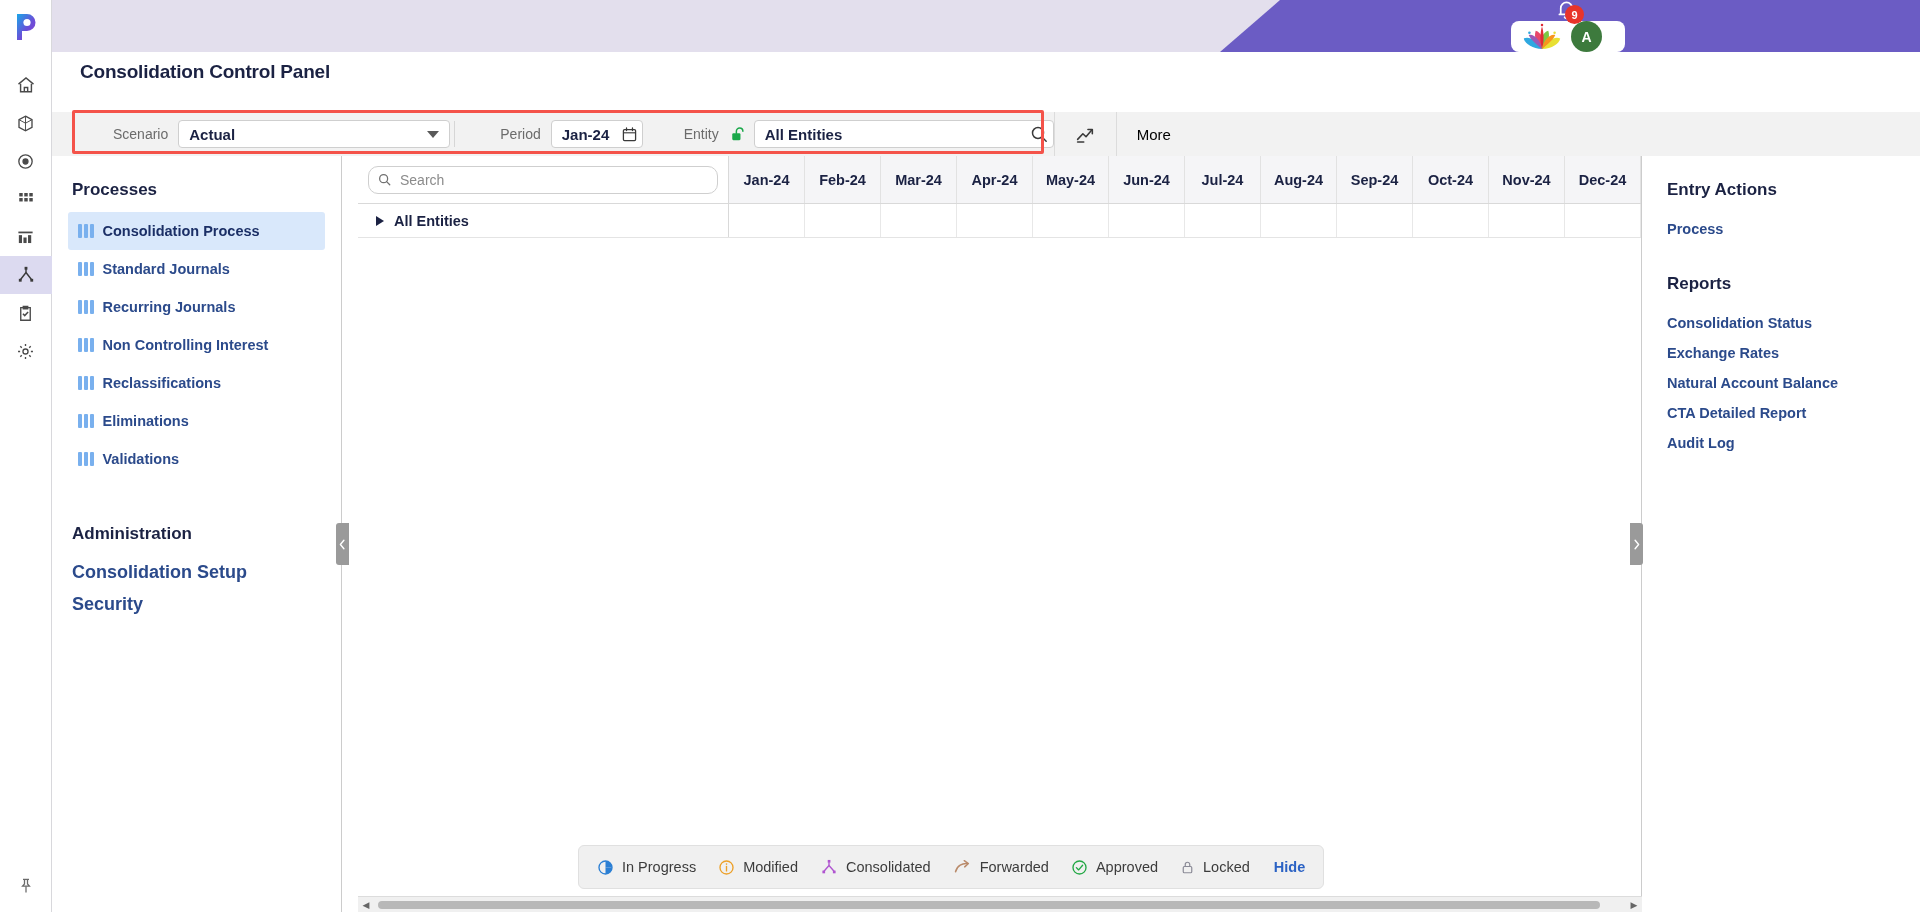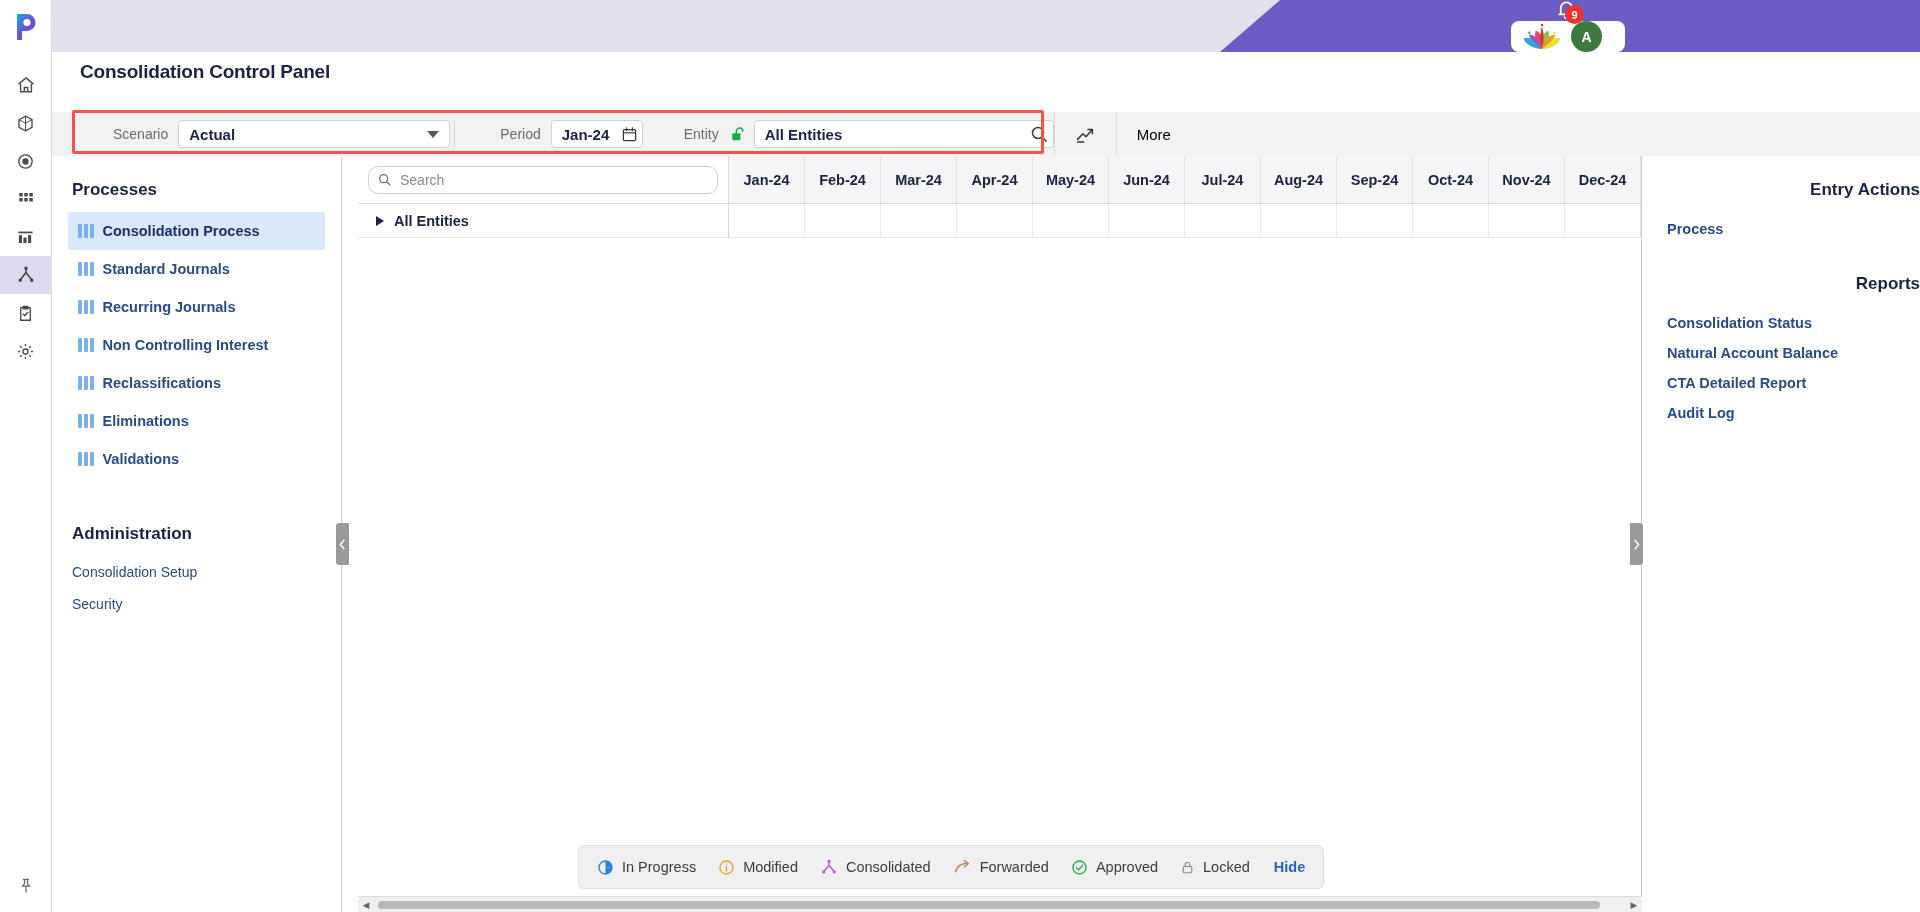--- a/index.html
+++ b/index.html
@@ -154,21 +154,21 @@
     padding-left: 10px; border-radius: 3px;
     font-size: 14.5px; color: #2b4a8b; font-weight: bold;
     cursor: pointer;
   }
   .proc-item.active { background: #d9e8fb; color: #1b2f66; }
   .bars { display: flex; gap: 2.5px; }
   .bars i { display: block; width: 3.5px; height: 14px; background: #79b0ee; border-radius: 1px; }
   .admin-item {
     height: 32px; padding-left: 20px;
     display: flex; align-items: center;
-    font-size: 14px; color: #2b4a8b; font-weight: normal;
+    font-size: 18px; color: #2b4a8b; font-weight: bold;
     cursor: pointer;
   }
 
   
   .grid-area {
     position: absolute; left: 358px; top: 156px;
     width: 1284px; height: 756px;
     background: #ffffff;
     border-right: 1px solid #cccccc;
     overflow: hidden;
@@ -241,21 +241,20 @@
     width: 1222px; height: 8px;
     background: #b8b8b8; border-radius: 4px;
   }
 
   
   .right-panel {
     position: absolute; left: 1643px; top: 156px;
     width: 277px; height: 756px;
     background: #ffffff;
     padding-top: 24px;
-    text-align: right;
   }
   .rp-head {
     font-size: 17px; font-weight: bold; color: #1b2243;
     padding-left: 24px; margin-bottom: 14px;
   }
   .rp-head.second { margin-top: 30px; }
   .rp-link {
     padding-left: 24px; height: 30px;
     display: flex; align-items: center;
     font-size: 14.5px; color: #2b4a8b; font-weight: bold;
@@ -660,20 +659,21 @@
   </div>
 
   <div class="right-panel">
     <div class="rp-head">Entry Actions</div>
     <div id="entry-actions">
         <div class="rp-link">Process</div>
       </div>
     <div class="rp-head second">Reports</div>
     <div id="reports-list">
         <div class="rp-link">Consolidation Status</div>
+        <div class="rp-link">Exchange Rates</div>
         <div class="rp-link">Natural Account Balance</div>
         <div class="rp-link">CTA Detailed Report</div>
         <div class="rp-link">Audit Log</div>
       </div>
   </div>
 
   <div class="legend">
     <div id="legend-items" style="display:flex;align-items:center;gap:22px">
         <div class="legend-item">
           <span>

